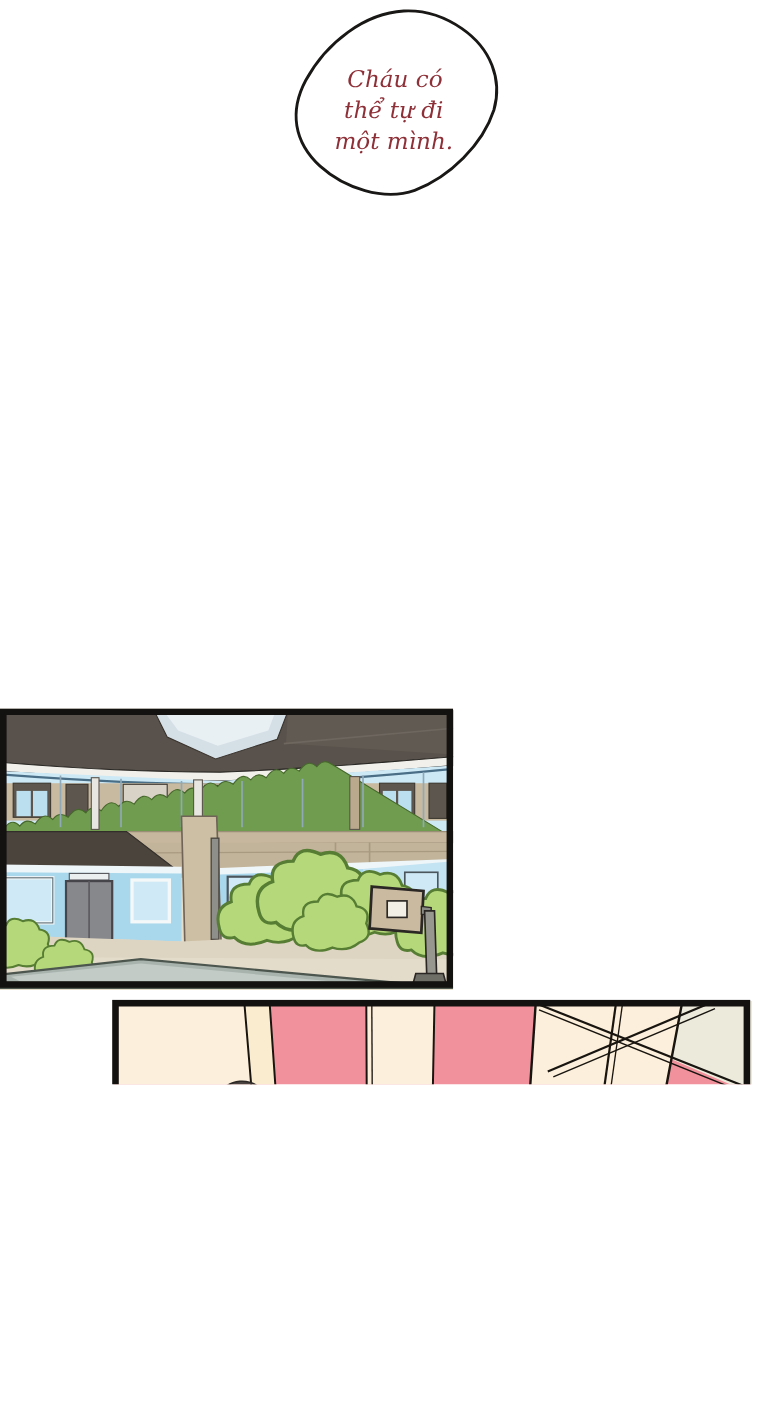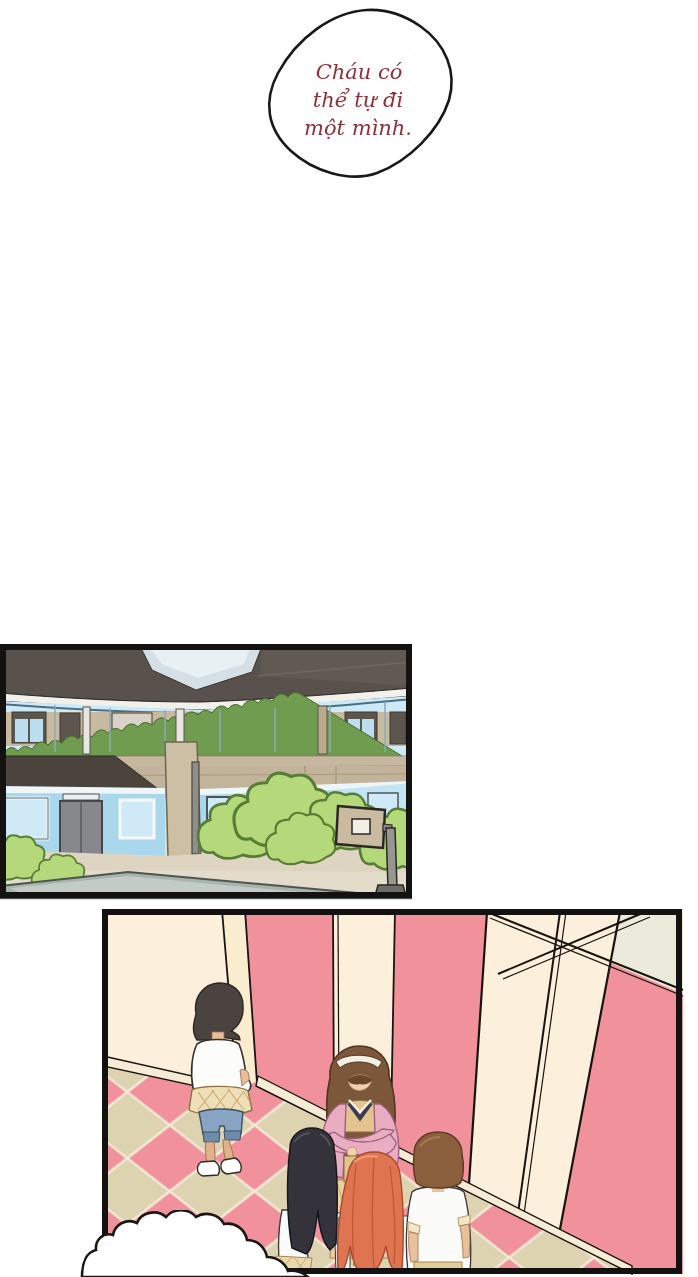--- a/index.html
+++ b/index.html
@@ -1,16 +1,16 @@
 <!DOCTYPE html>
 <html><head>
 <meta charset="utf-8">
 <style>
   html,body{margin:0;padding:0;background:#ffffff;}
-  #page{position:relative;width:698px;height:1277px;background:#ffffff;overflow:hidden;
+  #page{position:relative;width:698px;height:986px;background:#ffffff;overflow:hidden;
         font-family:"DejaVu Serif", serif;}
   .abs{position:absolute;}
   svg{display:block;}
   .bubble-text{font-family:"DejaVu Serif", serif;font-style:italic;font-size:21px;}
 </style>
 </head>
 <body>
 
 <div id="page">
 

